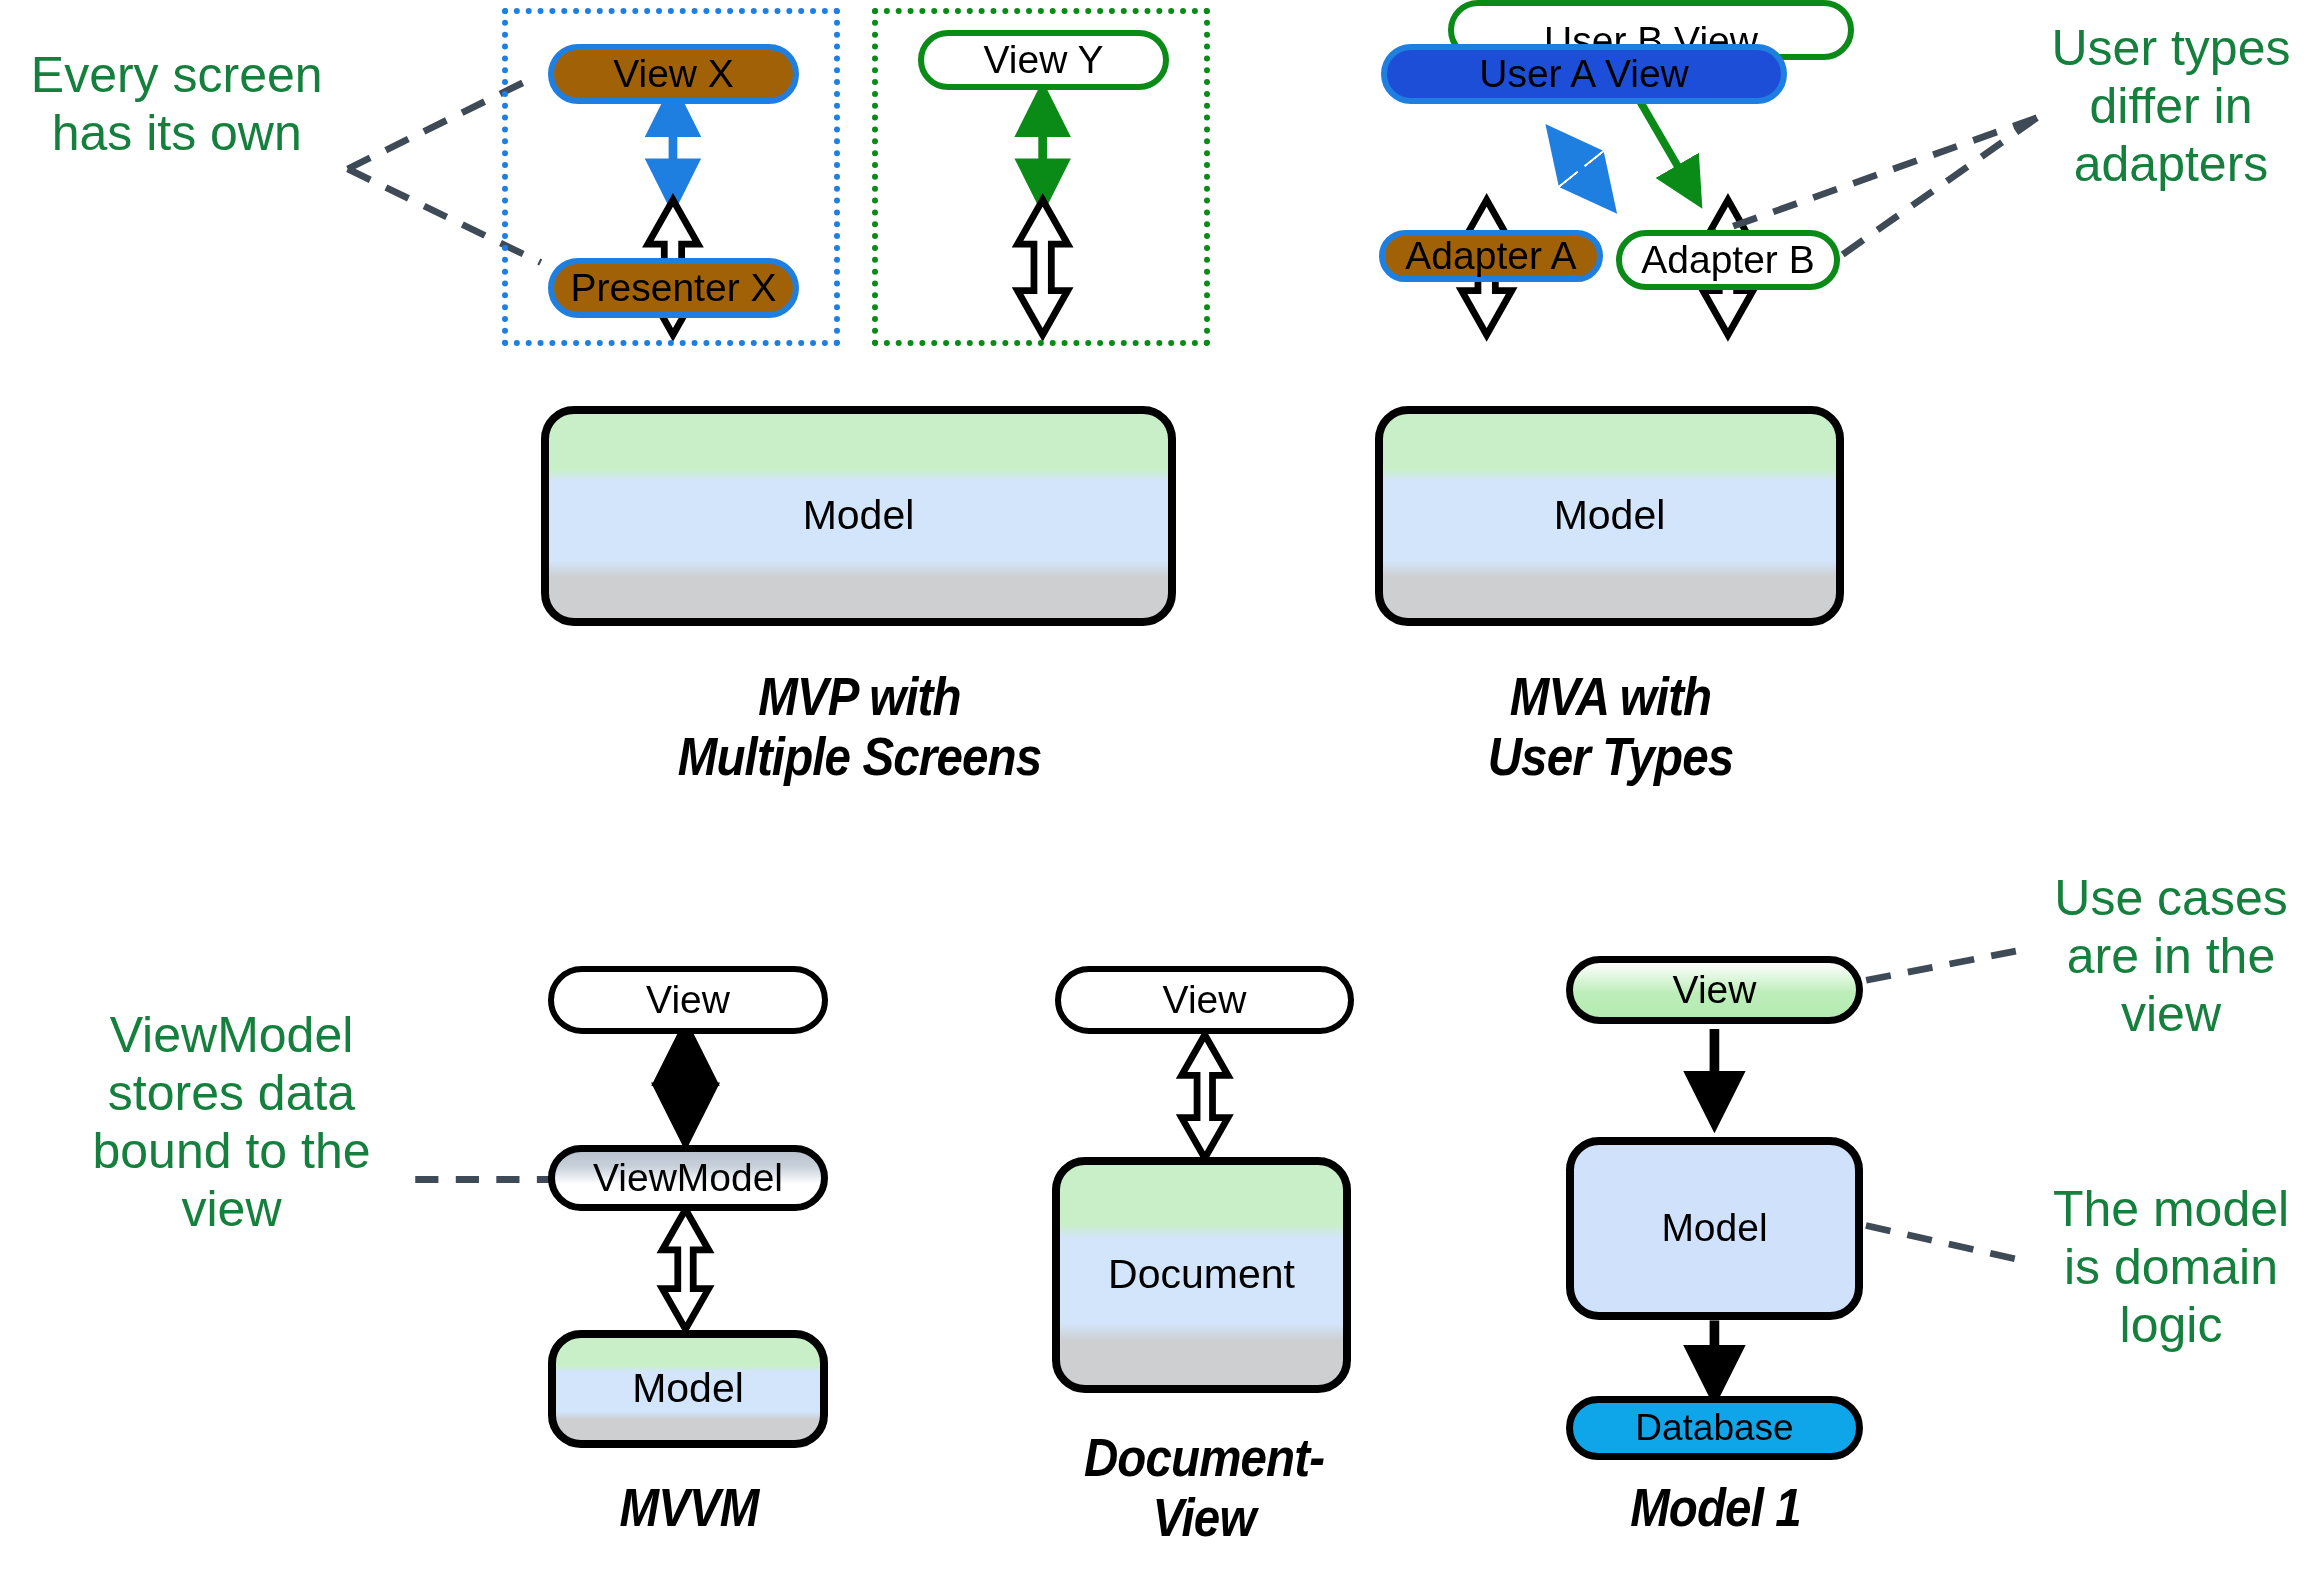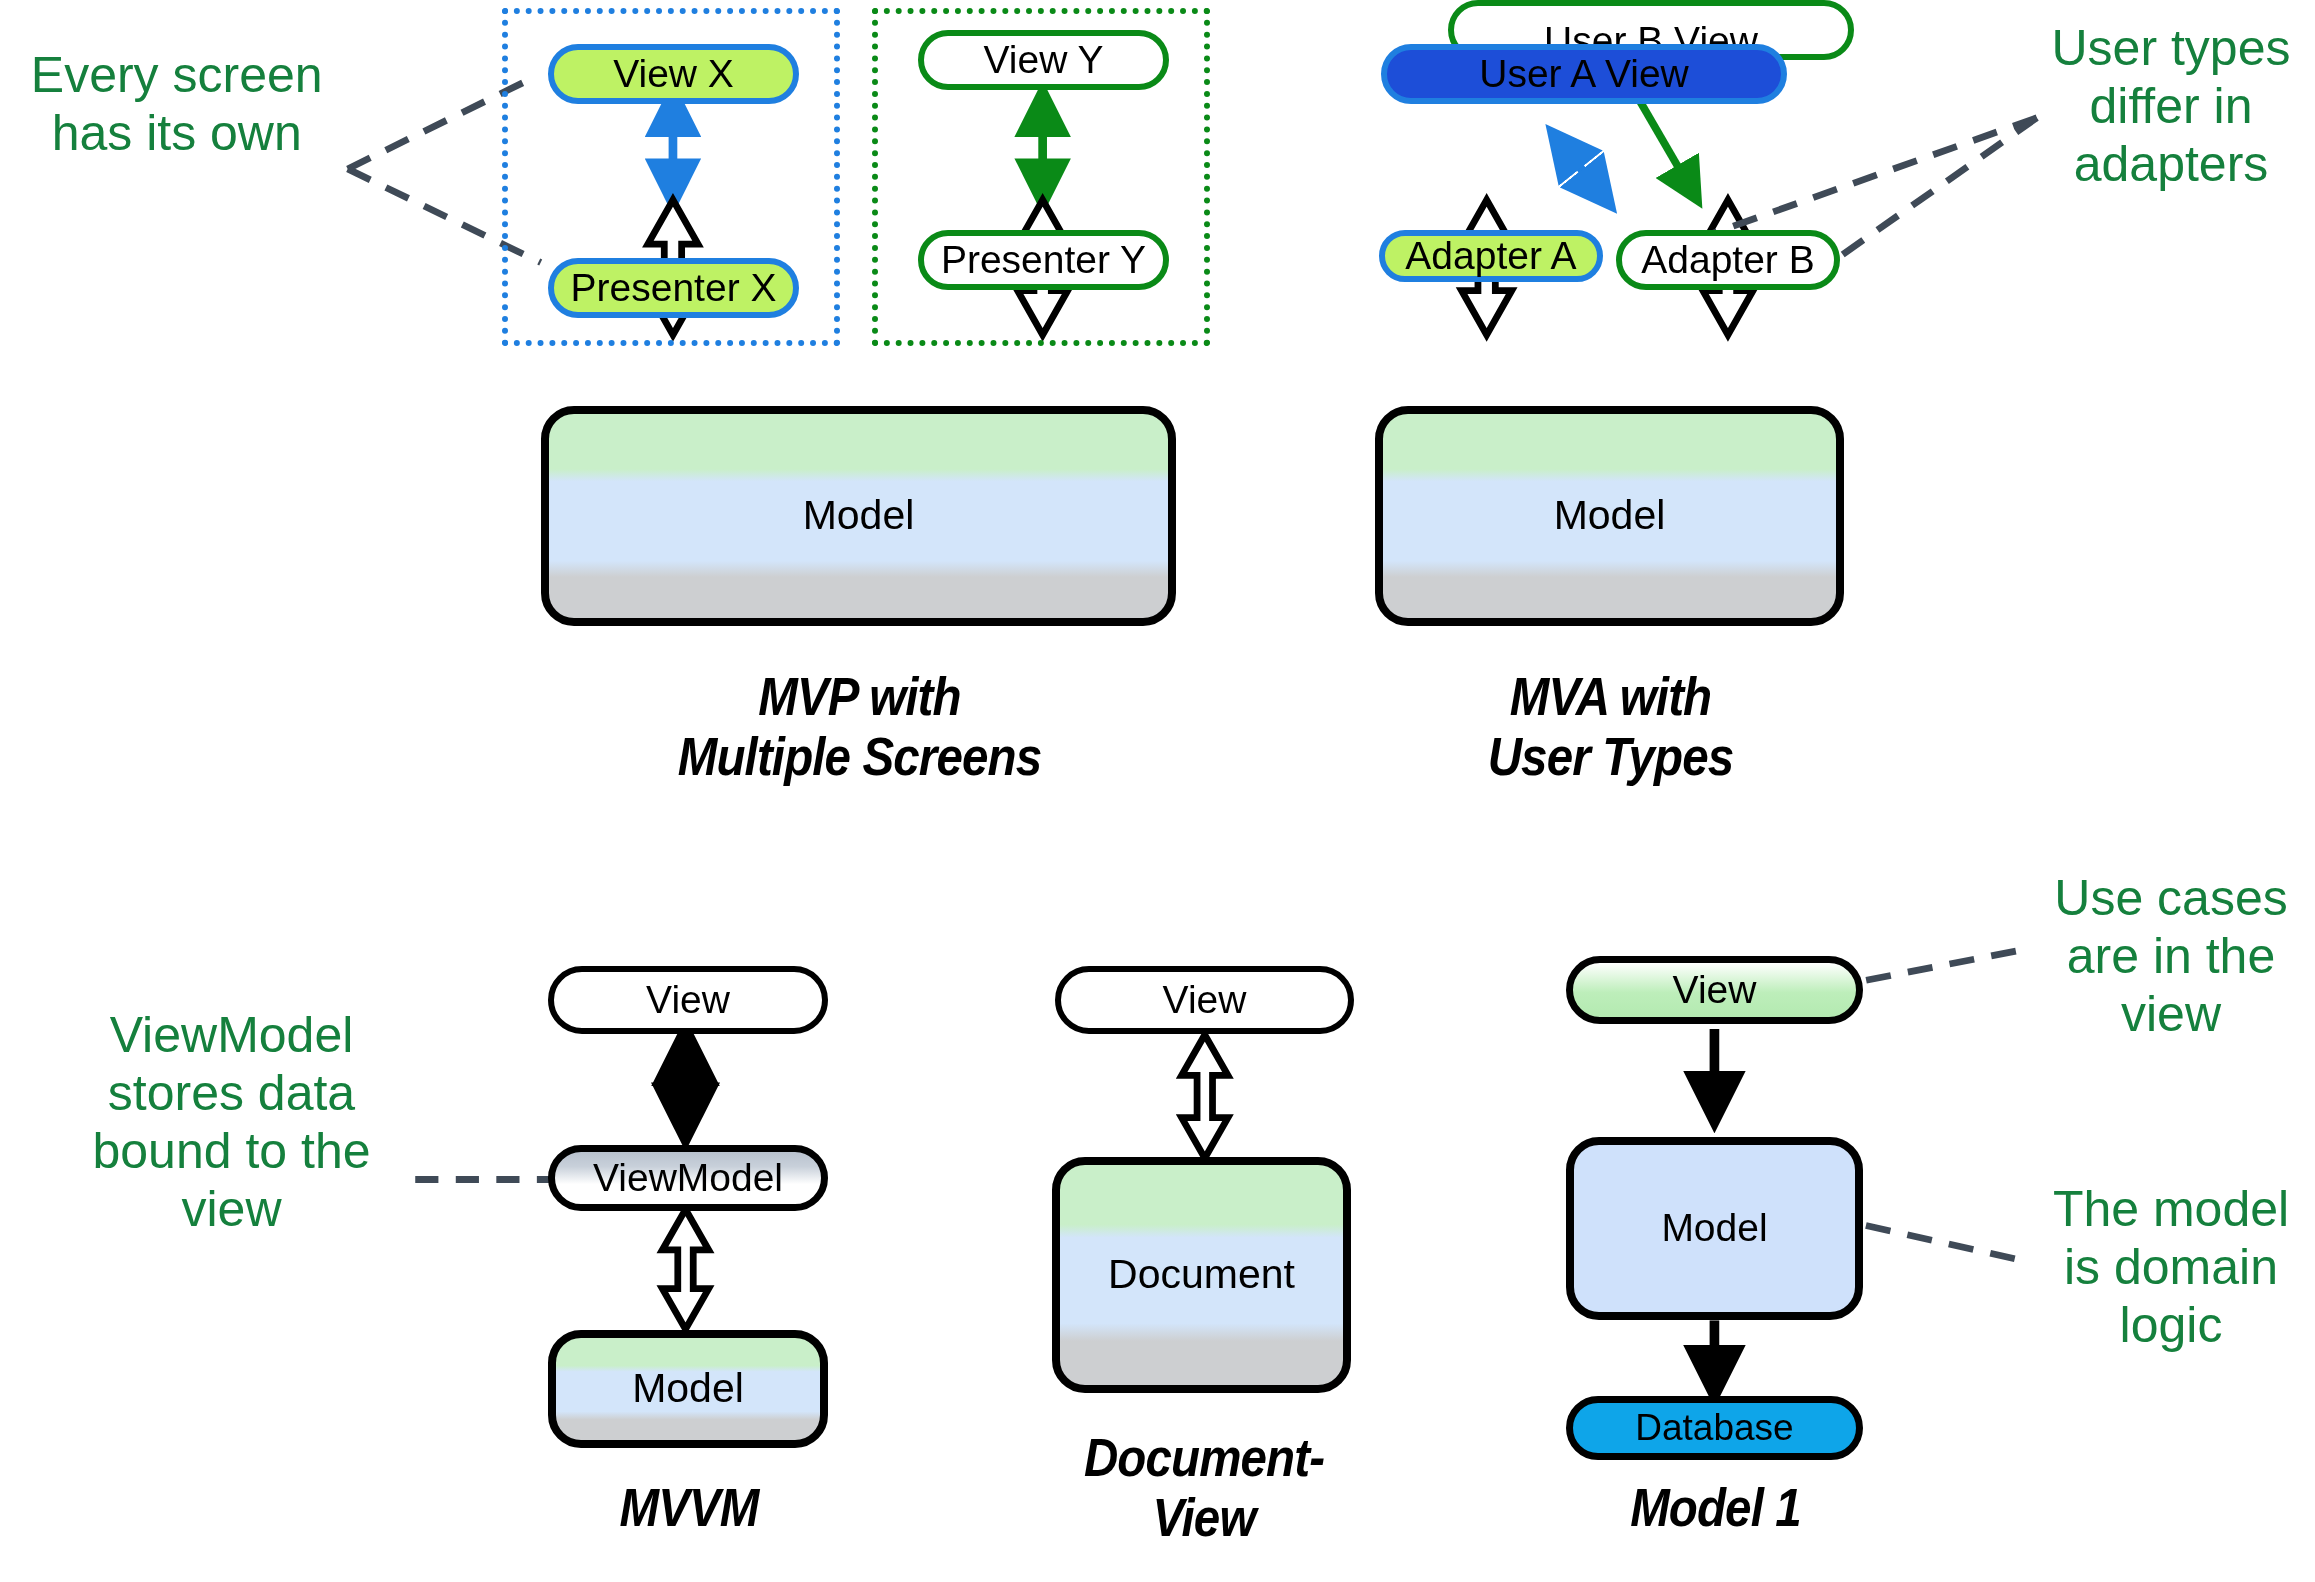--- a/index.html
+++ b/index.html
@@ -7,21 +7,21 @@
        font-family:"Liberation Sans","DejaVu Sans",sans-serif;color:#000;}
   .stage{position:absolute;left:0;top:0;width:2315px;height:1582px;}
   svg.layer{position:absolute;left:0;top:0;width:2315px;height:1582px;overflow:visible;}
 
   
   .node{position:absolute;box-sizing:border-box;display:flex;align-items:center;
         justify-content:center;text-align:center;line-height:1.05;}
   .node span{position:relative;z-index:2;}
 
   .n-plain{border:6.8px solid #000;border-radius:35px;background:#fff;font-size:39px;}
-  .n-blue{border:6.8px solid #1f7fe0;border-radius:35px;background:#bef264;font-size:39px;}
+  .n-blue{border:6.8px solid #1f7fe0;border-radius:35px;background:#a16207;font-size:39px;}
   .n-green{border:6.8px solid #0a8a17;border-radius:35px;background:#fff;font-size:39px;}
 
   .n-model{border:8.7px solid #000;border-radius:33px;font-size:41px;
       background:linear-gradient(to bottom,
         #c9efc9 0%, #c9efc9 27%, #d3e5fa 33%, #d3e5fa 72%, #cdcfd1 80%, #cdcfd1 100%);}
   .n-modelplain{border:8.7px solid #000;border-radius:33px;font-size:39px;background:#cfe1fb;}
   .n-db{border:7.7px solid #000;border-radius:39px;font-size:37px;background:#0ea5e9;}
   .n-viewmodel{border:7.7px solid #000;border-radius:39px;font-size:39px;
       background:linear-gradient(to bottom,#b9c2ce 0%,#c8d0da 28%,#ffffff 62%,#ffffff 100%);}
   .n-viewgreen{border:7.7px solid #000;border-radius:39px;font-size:39px;
@@ -137,23 +137,20 @@
   </div>
 
   <div class="node n-blue" style="left:548px;top:230px;width:251px;height:60px;margin-top:28px;">
     <span>Presenter X</span>
   </div>
 
   <div class="node n-green" style="left:918px;top:30px;width:251px;height:60px;">
     <span>View Y</span>
   </div>
 
-  <div class="node n-green" style="left:918px;top:230px;width:251px;height:60px;">
-    <span>Presenter Y</span>
-  </div>
 
   <div class="node n-model" style="left:541px;top:406px;width:635px;height:220px;">
     <span>Model</span>
   </div>
 
   <div class="annot" style="left:7.7px;top:46px;width:338px;text-align:center;">
     <div>Every screen</div>
     <div>has its own</div>
   </div>
 

